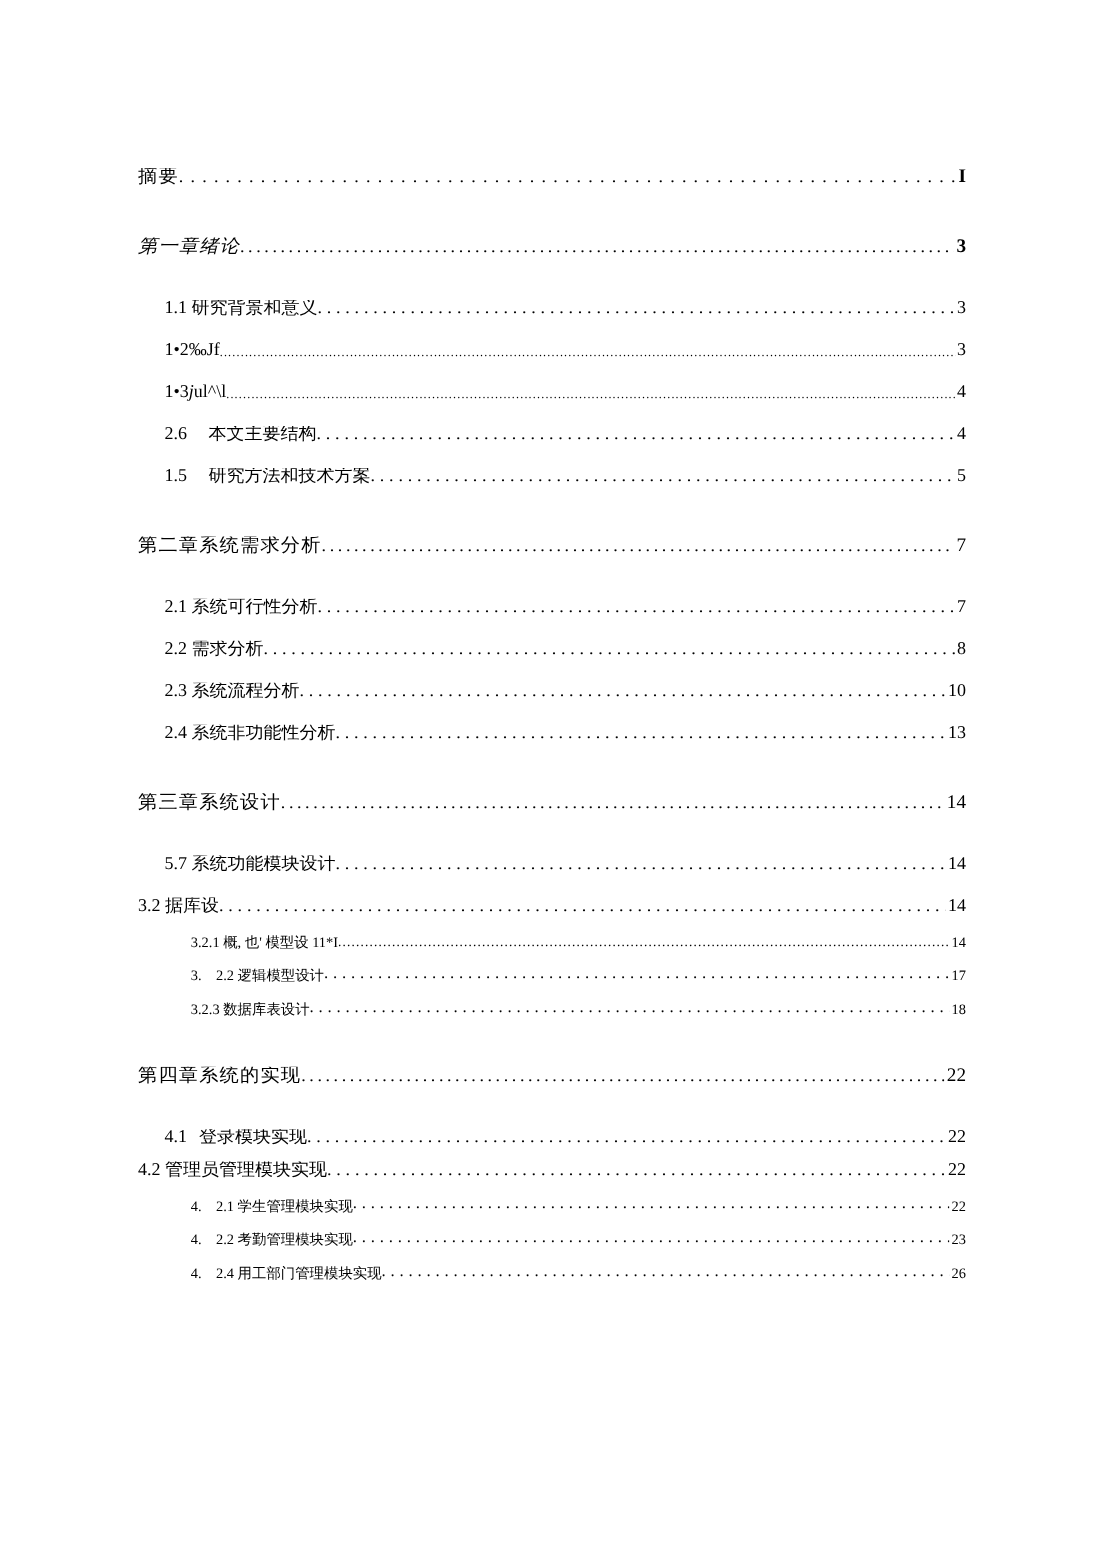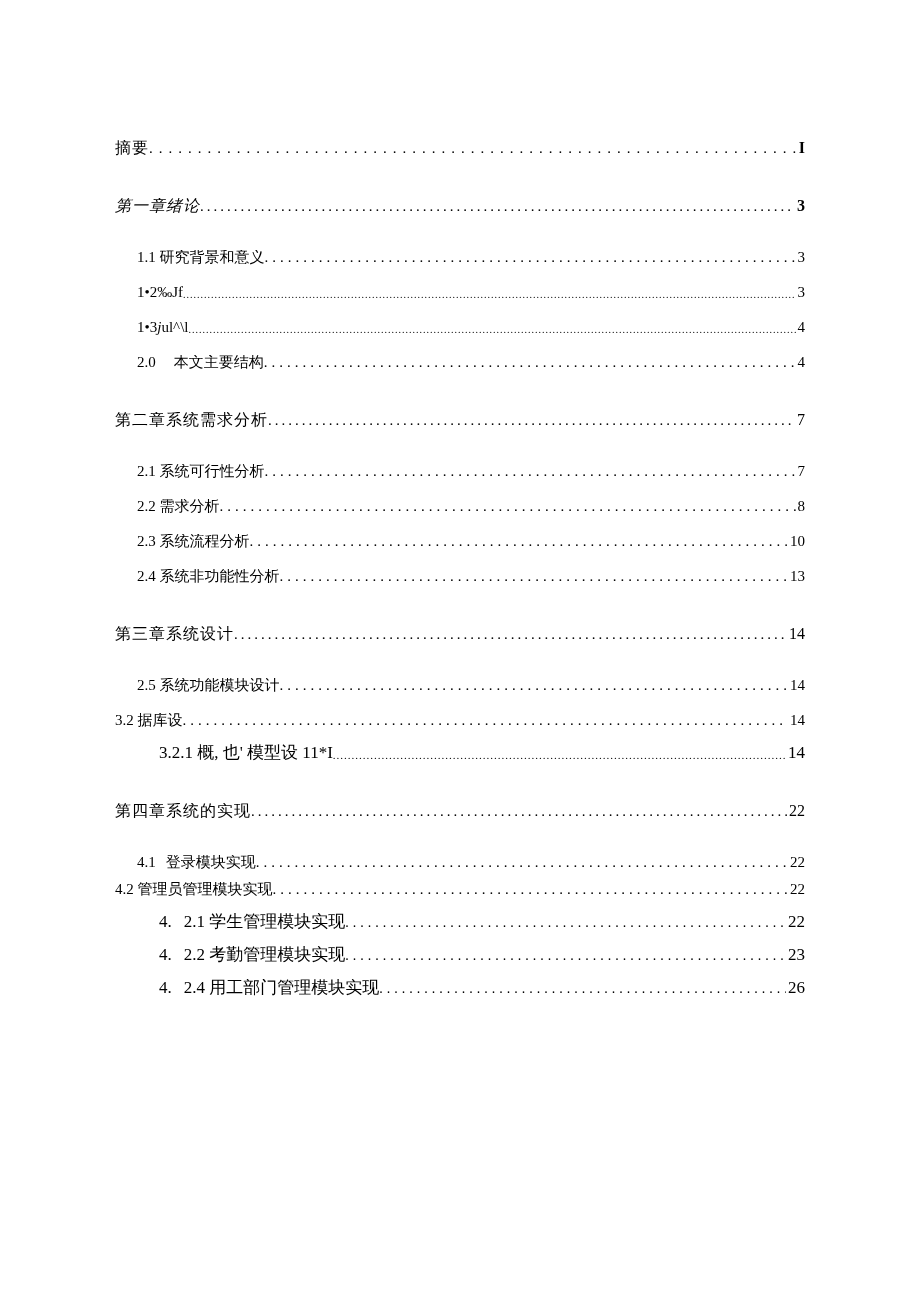--- a/index.html
+++ b/index.html
@@ -42,21 +42,21 @@
     .h1 .toc-label { letter-spacing: 1px; }
     .h1 .toc-page { font-size: 16px; }
     .h1.wide .toc-leader::after { letter-spacing: 6px; }
     .h1.italic .toc-label { font-style: italic; }
     .h1.bold .toc-page { font-weight: bold; }
     .h1.spaced { margin-top: 38px; }
     .h2 { font-size: 15px; margin-top: 20px; padding-left: 22px; }
     .h2 .toc-leader::after { letter-spacing: 4px; }
     .h2.midspace .toc-label .gap { display: inline-block; width: 18px; }
     .h2.midspace2 .toc-label .gap { display: inline-block; width: 10px; }
-    .h3 { font-size: 17px; margin-top: 16px; padding-left: 44px; }
+    .h3 { font-size: 12px; margin-top: 16px; padding-left: 44px; }
     .h3 .toc-leader::after { letter-spacing: 4px; font-size: 14px; }
     .h3.gap .toc-label .gap { display: inline-block; width: 12px; }
     
     .entry-abstract .toc-leader::after { font-size: 11px; letter-spacing: 1px; }
     .entry-12 .toc-leader::after, .entry-13 .toc-leader::after { font-size: 10px; letter-spacing: 1px; }
     .entry-321 .toc-leader::after { font-size: 11px; letter-spacing: 1px; }
     .after-h1 { margin-top: 36px; }
     .italic-text { font-style: italic; }
     .entry-12 .toc-label, .entry-13 .toc-label { font-family: "Times New Roman", serif; }
   </style>
@@ -90,25 +90,30 @@
     <span class="toc-page">3</span>
   </div>
 
   <div class="toc-entry h2 entry-13">
     <span class="toc-label">1•3<span class="italic-text">j</span>ul^\l</span>
     <span class="toc-leader"></span>
     <span class="toc-page">4</span>
   </div>
 
   <div class="toc-entry h2 midspace">
-    <span class="toc-label"><span>2.0</span><span class="gap"></span><span>本文主要结构</span></span>
+    <span class="toc-label"><span>2.6</span><span class="gap"></span><span>本文主要结构</span></span>
     <span class="toc-leader"></span>
     <span class="toc-page">4</span>
   </div>
 
+  <div class="toc-entry h2 midspace">
+    <span class="toc-label"><span>1.5</span><span class="gap"></span><span>研究方法和技术方案</span></span>
+    <span class="toc-leader"></span>
+    <span class="toc-page">5</span>
+  </div>
 
   <div class="toc-entry h1">
     <span class="toc-label">第二章系统需求分析</span>
     <span class="toc-leader"></span>
     <span class="toc-page">7</span>
   </div>
 
   <div class="toc-entry h2 after-h1">
     <span class="toc-label">2.1 系统可行性分析</span>
     <span class="toc-leader"></span>
@@ -133,38 +138,48 @@
     <span class="toc-page">13</span>
   </div>
 
   <div class="toc-entry h1">
     <span class="toc-label">第三章系统设计</span>
     <span class="toc-leader"></span>
     <span class="toc-page">14</span>
   </div>
 
   <div class="toc-entry h2 after-h1">
-    <span class="toc-label">2.5 系统功能模块设计</span>
+    <span class="toc-label">5.7 系统功能模块设计</span>
     <span class="toc-leader"></span>
     <span class="toc-page">14</span>
   </div>
 
   <div class="toc-entry h2" style="padding-left:0;">
     <span class="toc-label">3.2 据库设</span>
     <span class="toc-leader"></span>
     <span class="toc-page">14</span>
   </div>
 
   <div class="toc-entry h3 entry-321">
     <span class="toc-label">3.2.1 概, 也' 模型设 11*I</span>
     <span class="toc-leader"></span>
     <span class="toc-page">14</span>
   </div>
 
-
+  <div class="toc-entry h3 gap">
+    <span class="toc-label"><span>3.</span><span class="gap"></span><span>2.2 逻辑模型设计</span></span>
+    <span class="toc-leader"></span>
+    <span class="toc-page">17</span>
+  </div>
+
+  <div class="toc-entry h3">
+    <span class="toc-label">3.2.3 数据库表设计</span>
+    <span class="toc-leader"></span>
+    <span class="toc-page">18</span>
+  </div>
 
   <div class="toc-entry h1">
     <span class="toc-label">第四章系统的实现</span>
     <span class="toc-leader"></span>
     <span class="toc-page">22</span>
   </div>
 
   <div class="toc-entry h2 after-h1 midspace2">
     <span class="toc-label"><span>4.1</span><span class="gap"></span><span>登录模块实现</span></span>
     <span class="toc-leader"></span>

